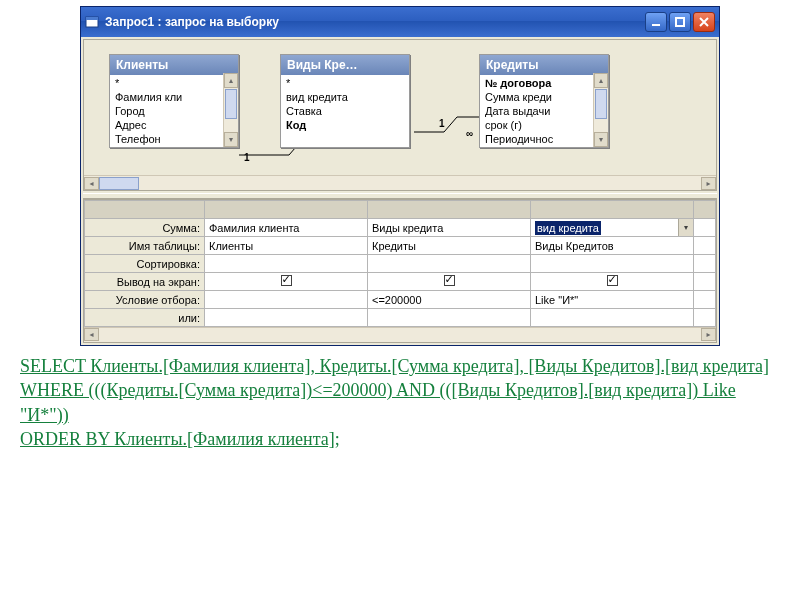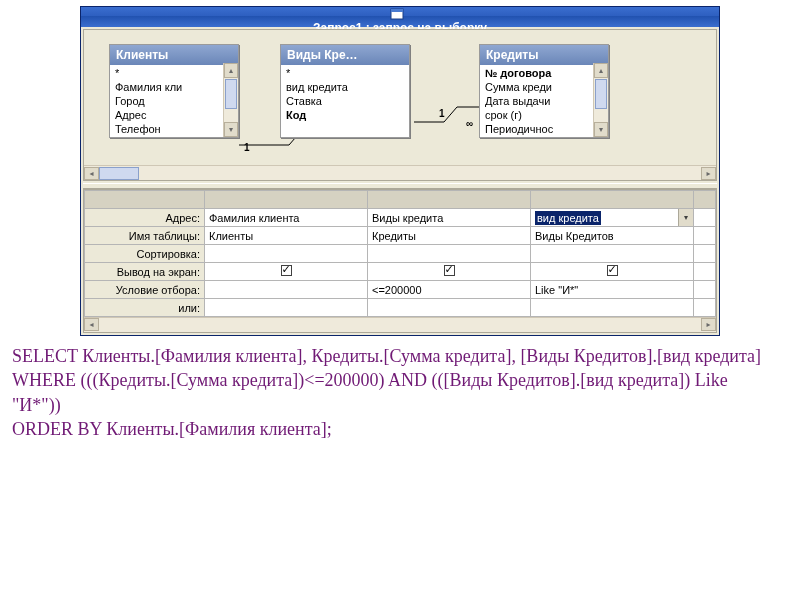--- a/index.html
+++ b/index.html
@@ -13,26 +13,25 @@
     overflow: hidden;
   }
   .stage { padding: 6px 80px 0 80px; }
 
   
   .window {
     border: 1px solid #0a246a;
     background: #ece9d8;
   }
   .titlebar {
-    height: 20px;
+    height: 30px;
     background: linear-gradient(to bottom,#3b6ecf 0%,#2d5fc0 45%,#2152b0 46%,#3b6ecf 100%);
     display: flex; align-items: center;
     padding: 0 4px;
     color: #fff;
-    flex-direction: column;
   }
   .titlebar .sysicon { width:14px; height:14px; margin-right:6px; display:inline-block; }
   .titlebar .title { flex:1; font-weight: bold; font-size:12px; }
   .winbtns { display:flex; gap:2px; }
   .winbtn {
     width:22px; height:20px;
     background: linear-gradient(to bottom,#6fa1f3,#3367c7);
     border:1px solid #1a3f86; border-radius:3px;
     display:flex; align-items:center; justify-content:center;
     color:#fff; font-weight:bold;
@@ -103,21 +102,21 @@
   .cell-dd { position:relative; }
   .cell-dd .ddbtn{ position:absolute; right:0; top:0; bottom:0; width:15px; background:#e1dccb; border-left:1px solid #aca899; display:flex;align-items:center;justify-content:center; font-size:8px;color:#404040;}
 
   .gridwrap .gscroll{ height:15px; background:#efeadb; border-top:1px solid #cfc7b5; display:flex;}
   .gridwrap .gscroll .btn{ width:15px;height:13px;background:#e1dccb;border:1px solid #b7af9b;display:flex;align-items:center;justify-content:center;font-size:8px;color:#6a6a6a;}
   .gridwrap .gscroll .track{ flex:1; }
 
   .joins { position:absolute; left:0; top:0; pointer-events:none; }
 
   
-  .sql { font-family: "Times New Roman", serif; font-size: 18px; line-height: 1.35; margin: 8px 24px 0 12px; color:#701a75; }
+  .sql { font-family: "Times New Roman", serif; font-size: 18px; line-height: 1.35; margin: 8px 24px 0 20px; color:#15803d;text-decoration:underline; }
 </style>
 </head>
 <body>
 
 <div class="stage">
   <div class="window">
     <div class="titlebar">
       <span class="sysicon">
         <svg viewBox="0 0 14 14">
             <rect x="1" y="2" width="12" height="10" fill="#fff" stroke="#1a3f86"></rect>
@@ -218,21 +217,21 @@
           </colgroup>
         <tbody>
             <tr class="topgray">
               <td class="lbl"></td>
               <td></td>
               <td></td>
               <td></td>
               <td></td>
             </tr>
         <tr>
-          <td class="lbl">Адрес:</td>
+          <td class="lbl">Сумма:</td>
           <td>Фамилия клиента</td>
           <td>Виды кредита</td>
           <td class="cell-dd"><span class="cell-inv" style="padding:1px 2px;">вид кредита</span><span class="ddbtn">▾</span></td>
           <td></td>
         </tr>
         <tr>
           <td class="lbl">Имя таблицы:</td>
           <td>Клиенты</td>
           <td>Кредиты</td>
           <td>Виды Кредитов</td>

